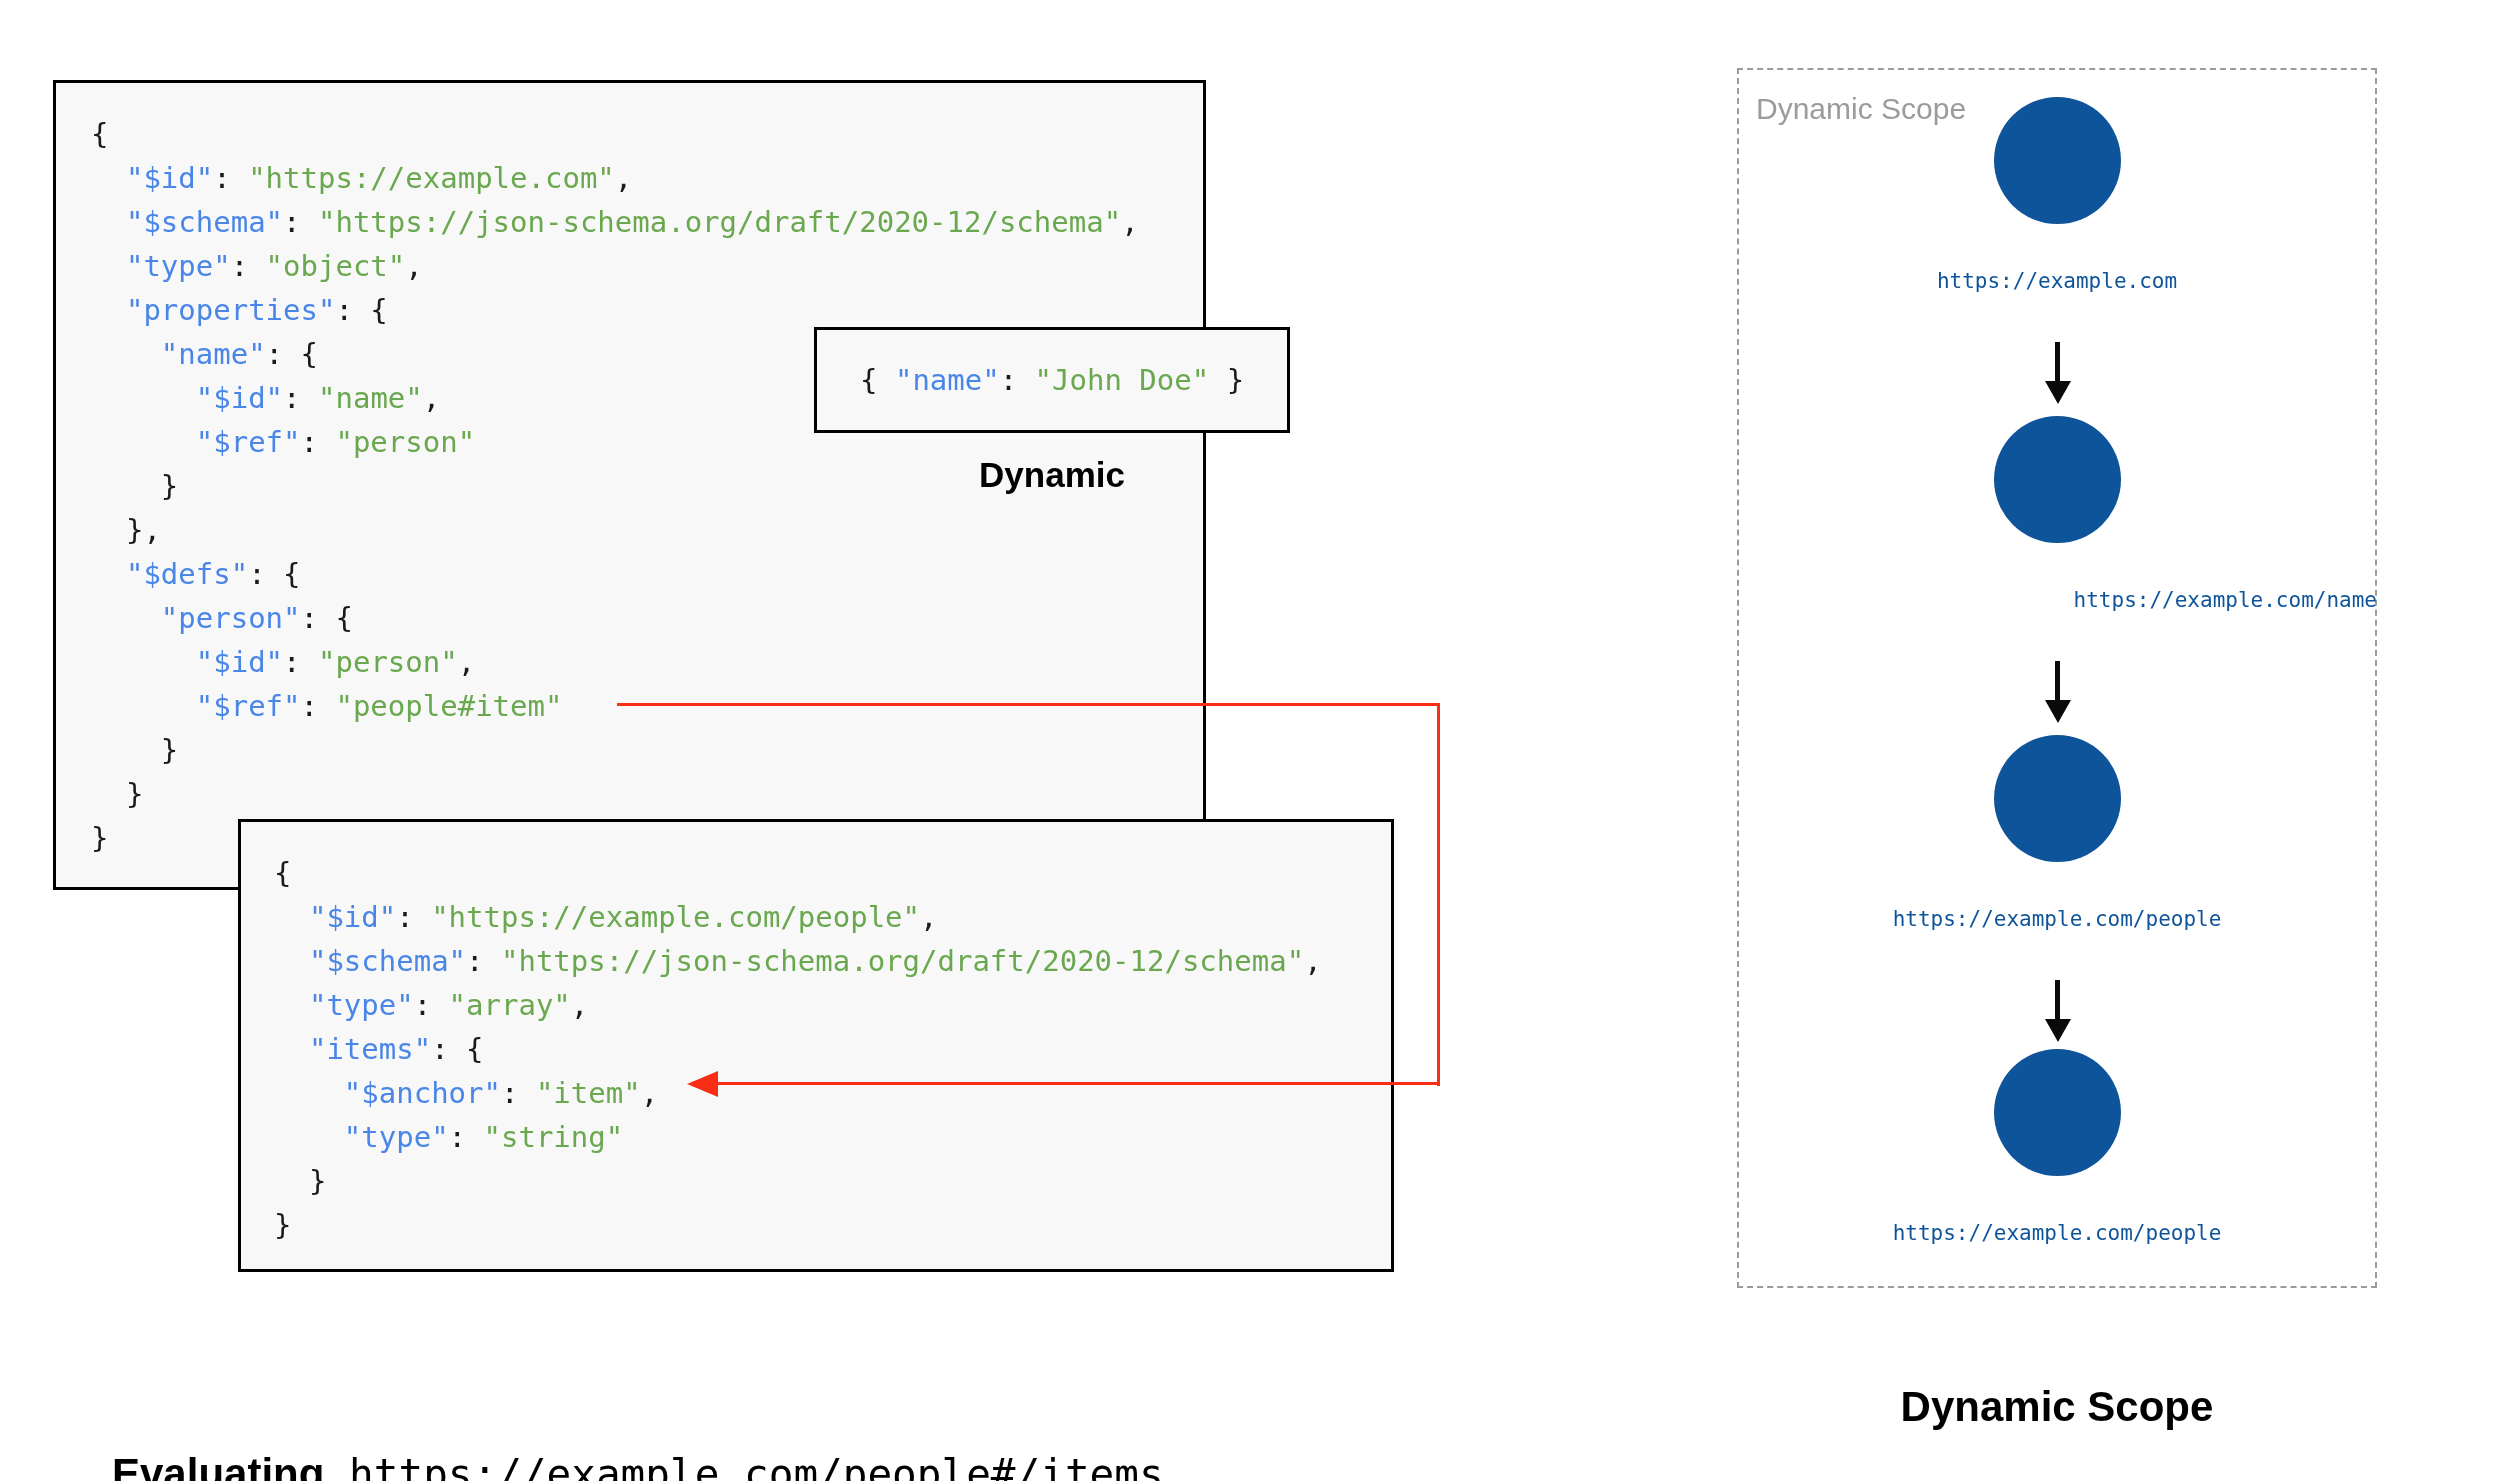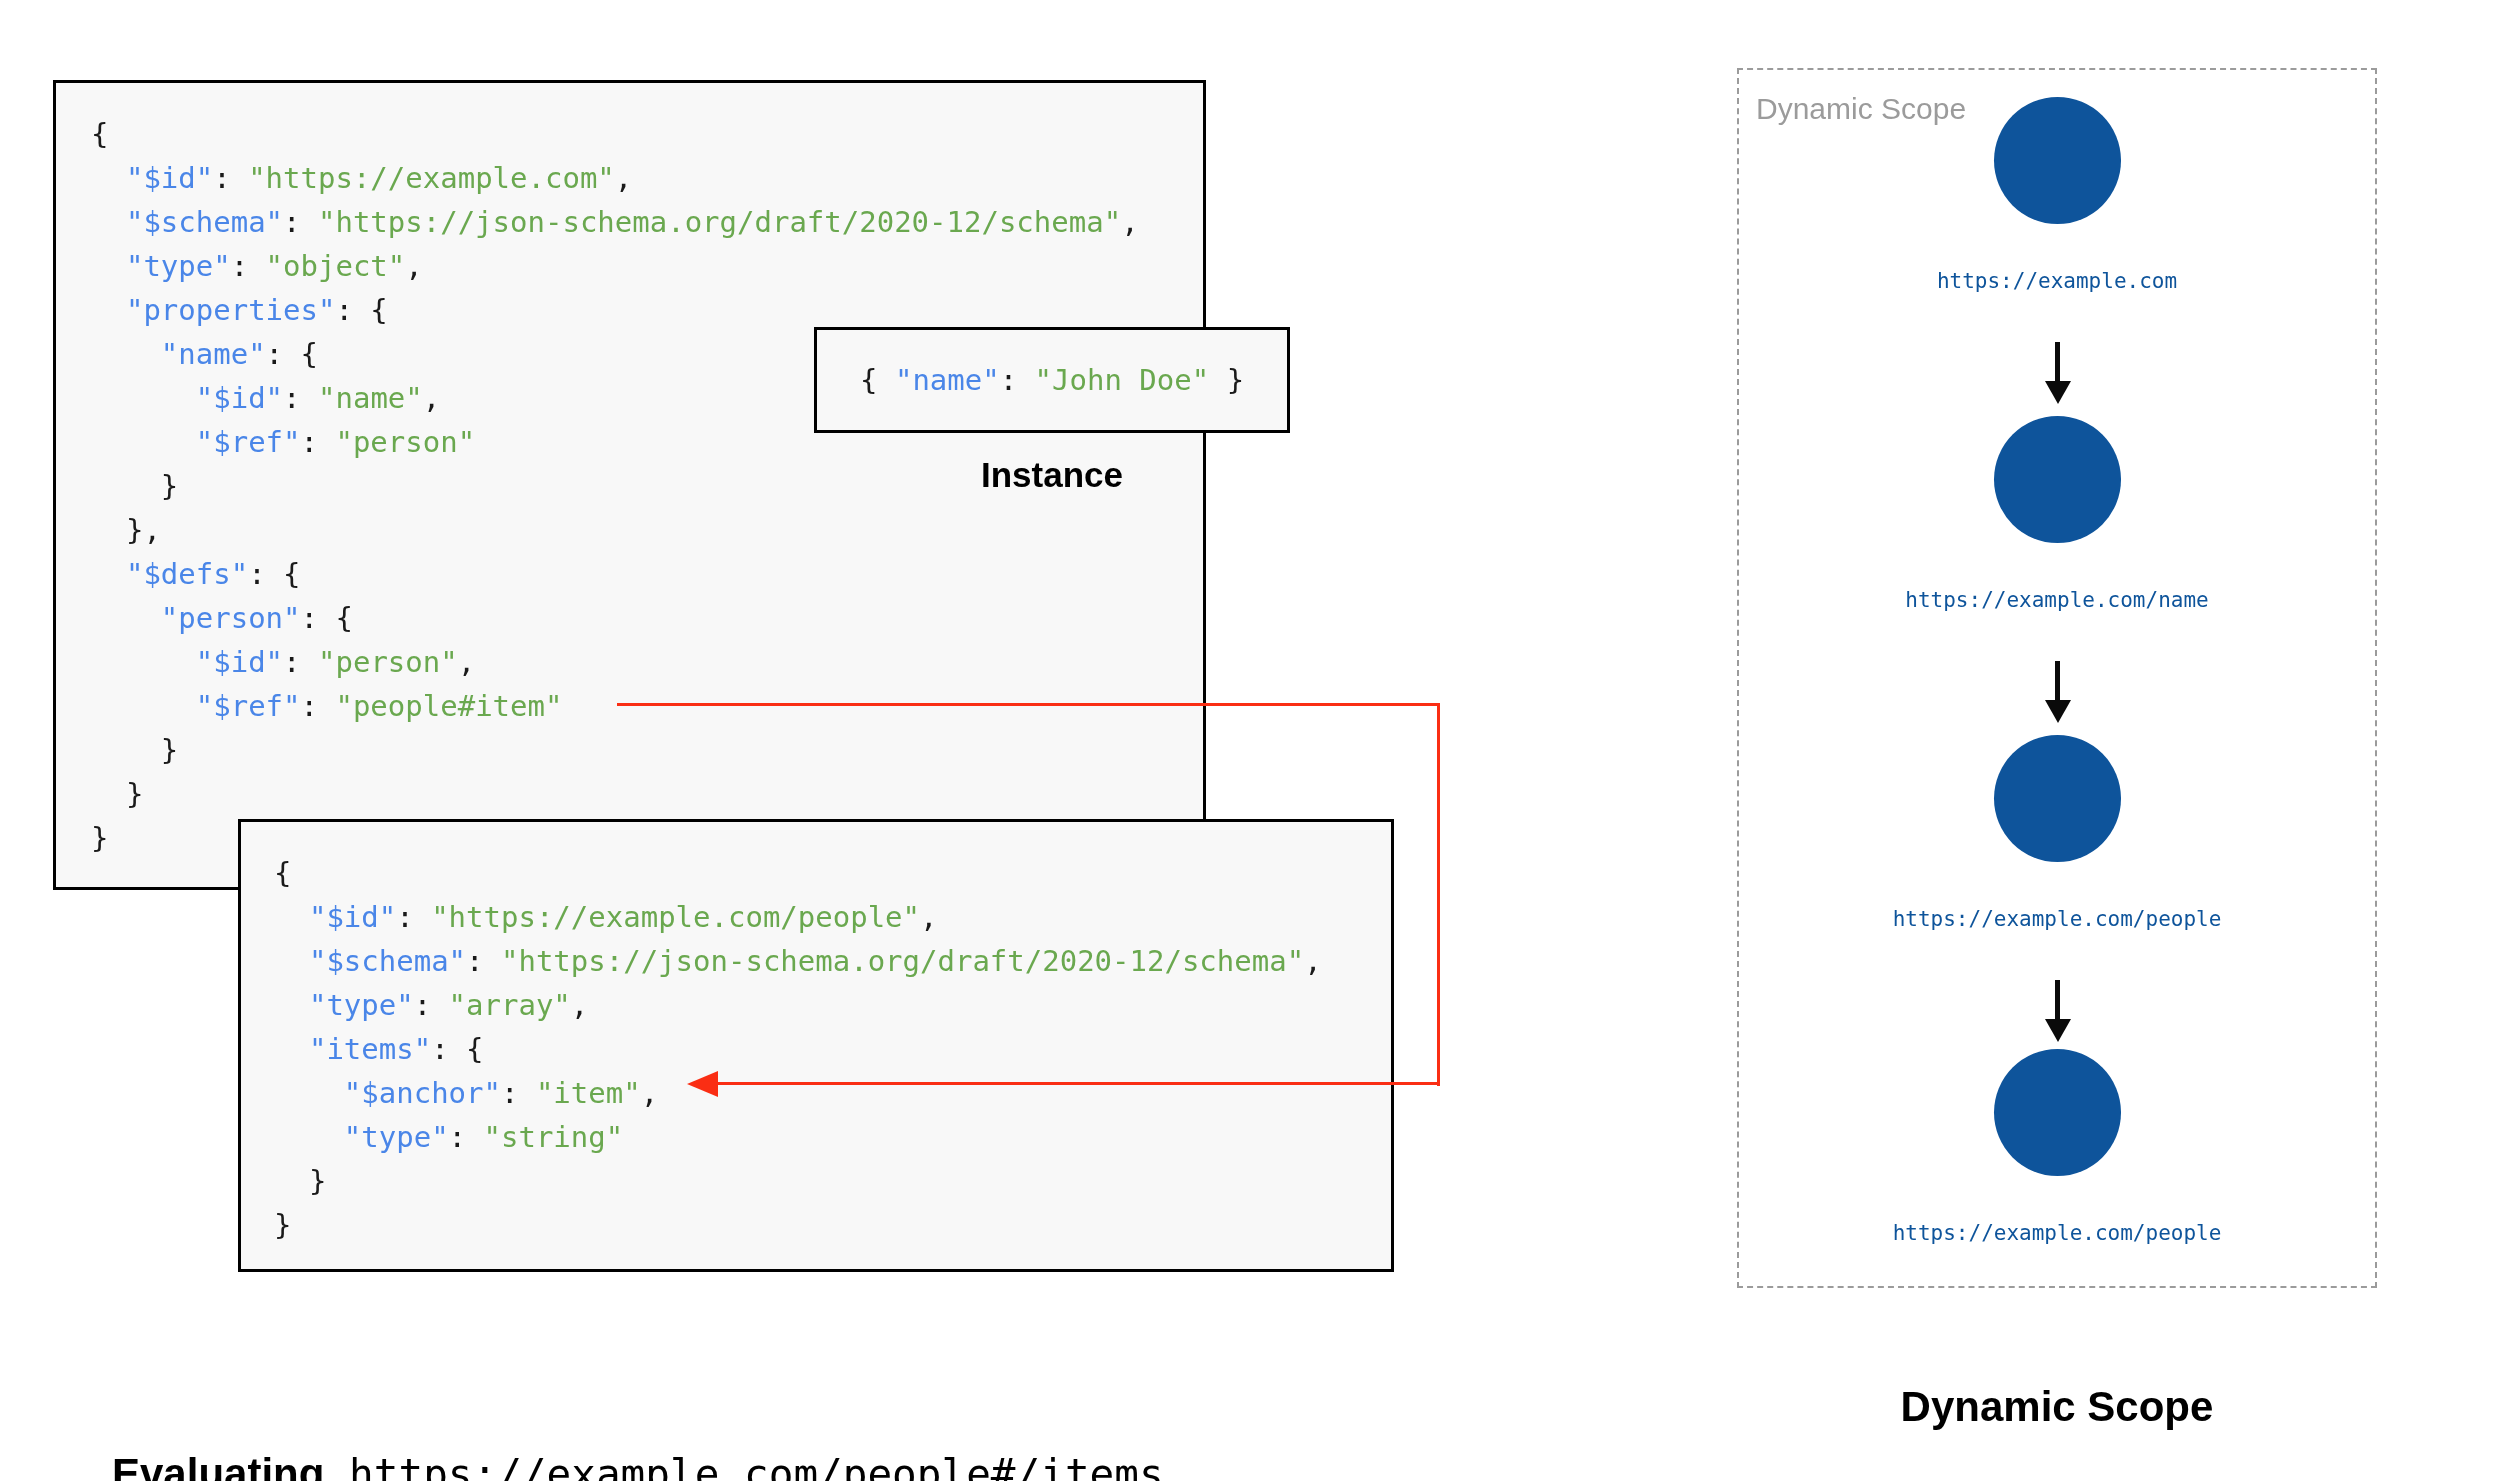--- a/index.html
+++ b/index.html
@@ -72,21 +72,21 @@
   #scope-circle-1 { top: 97px; }
   #scope-circle-2 { top: 416px; }
   #scope-circle-3 { top: 735px; }
   #scope-circle-4 { top: 1049px; }
   .scope-label {
     position: absolute; left: 1737px; width: 640px; text-align: center;
     font-family: "DejaVu Sans Mono", monospace; font-size: 21px; line-height: 48px;
     color: var(--node); white-space: pre;
   }
   #scope-label-1 { top: 257px; }
-  #scope-label-2 { top: 576px; }
+  #scope-label-2 { top: 576px; text-align: right; }
   #scope-label-3 { top: 895px; }
   #scope-label-4 { top: 1209px; }
 
   .arrow-shaft { position: absolute; left: 2055px; width: 4.8px; background: #0a0a0a; }
   .arrow-head  { position: absolute; left: 2045px; width: 0; height: 0;
                  border-left: 13.4px solid transparent; border-right: 13.4px solid transparent;
                  border-top: 23.5px solid #0a0a0a; }
   #arrow-1-shaft { top: 342px;  height: 40px; } #arrow-1-head { top: 381px; }
   #arrow-2-shaft { top: 661px; height: 40px; } #arrow-2-head { top: 700px; }
   #arrow-3-shaft { top: 980px; height: 40px; } #arrow-3-head { top: 1019px; }
@@ -108,21 +108,21 @@
 
 <div id="canvas">
 
   <div id="schema-box-1" class="code-box">
     <div class="code"><div class="code-line"><span class="tok-p">{</span></div><div class="code-line"><span class="tok-p">  </span><span class="tok-k">"$id"</span><span class="tok-p">: </span><span class="tok-s">"https://example.com"</span><span class="tok-p">,</span></div><div class="code-line"><span class="tok-p">  </span><span class="tok-k">"$schema"</span><span class="tok-p">: </span><span class="tok-s">"https://json-schema.org/draft/2020-12/schema"</span><span class="tok-p">,</span></div><div class="code-line"><span class="tok-p">  </span><span class="tok-k">"type"</span><span class="tok-p">: </span><span class="tok-s">"object"</span><span class="tok-p">,</span></div><div class="code-line"><span class="tok-p">  </span><span class="tok-k">"properties"</span><span class="tok-p">: {</span></div><div class="code-line"><span class="tok-p">    </span><span class="tok-k">"name"</span><span class="tok-p">: {</span></div><div class="code-line"><span class="tok-p">      </span><span class="tok-k">"$id"</span><span class="tok-p">: </span><span class="tok-s">"name"</span><span class="tok-p">,</span></div><div class="code-line"><span class="tok-p">      </span><span class="tok-k">"$ref"</span><span class="tok-p">: </span><span class="tok-s">"person"</span></div><div class="code-line"><span class="tok-p">    }</span></div><div class="code-line"><span class="tok-p">  },</span></div><div class="code-line"><span class="tok-p">  </span><span class="tok-k">"$defs"</span><span class="tok-p">: {</span></div><div class="code-line"><span class="tok-p">    </span><span class="tok-k">"person"</span><span class="tok-p">: {</span></div><div class="code-line"><span class="tok-p">      </span><span class="tok-k">"$id"</span><span class="tok-p">: </span><span class="tok-s">"person"</span><span class="tok-p">,</span></div><div class="code-line"><span class="tok-p">      </span><span class="tok-k">"$ref"</span><span class="tok-p">: </span><span class="tok-s">"people#item"</span></div><div class="code-line"><span class="tok-p">    }</span></div><div class="code-line"><span class="tok-p">  }</span></div><div class="code-line"><span class="tok-p">}</span></div></div>
   </div>
 
   <div id="instance-box" class="code-box">
     <div class="code"><div class="code-line"><span class="tok-p">{ </span><span class="tok-k">"name"</span><span class="tok-p">: </span><span class="tok-s">"John Doe"</span><span class="tok-p"> }</span></div></div>
   </div>
-  <div id="instance-label" class="caption-sans">Instance</div>
+  <div id="instance-label" class="caption-sans">Dynamic</div>
 
   <div id="schema-box-2" class="code-box">
     <div class="code"><div class="code-line"><span class="tok-p">{</span></div><div class="code-line"><span class="tok-p">  </span><span class="tok-k">"$id"</span><span class="tok-p">: </span><span class="tok-s">"https://example.com/people"</span><span class="tok-p">,</span></div><div class="code-line"><span class="tok-p">  </span><span class="tok-k">"$schema"</span><span class="tok-p">: </span><span class="tok-s">"https://json-schema.org/draft/2020-12/schema"</span><span class="tok-p">,</span></div><div class="code-line"><span class="tok-p">  </span><span class="tok-k">"type"</span><span class="tok-p">: </span><span class="tok-s">"array"</span><span class="tok-p">,</span></div><div class="code-line"><span class="tok-p">  </span><span class="tok-k">"items"</span><span class="tok-p">: {</span></div><div class="code-line"><span class="tok-p">    </span><span class="tok-k">"$anchor"</span><span class="tok-p">: </span><span class="tok-s">"item"</span><span class="tok-p">,</span></div><div class="code-line"><span class="tok-p">    </span><span class="tok-k">"type"</span><span class="tok-p">: </span><span class="tok-s">"string"</span></div><div class="code-line"><span class="tok-p">  }</span></div><div class="code-line"><span class="tok-p">}</span></div></div>
   </div>
 
   <div id="red-seg-top" class="red-seg"></div>
   <div id="red-seg-vert" class="red-seg"></div>
   <div id="red-seg-bottom" class="red-seg"></div>
   <div id="red-arrowhead"></div>
 

